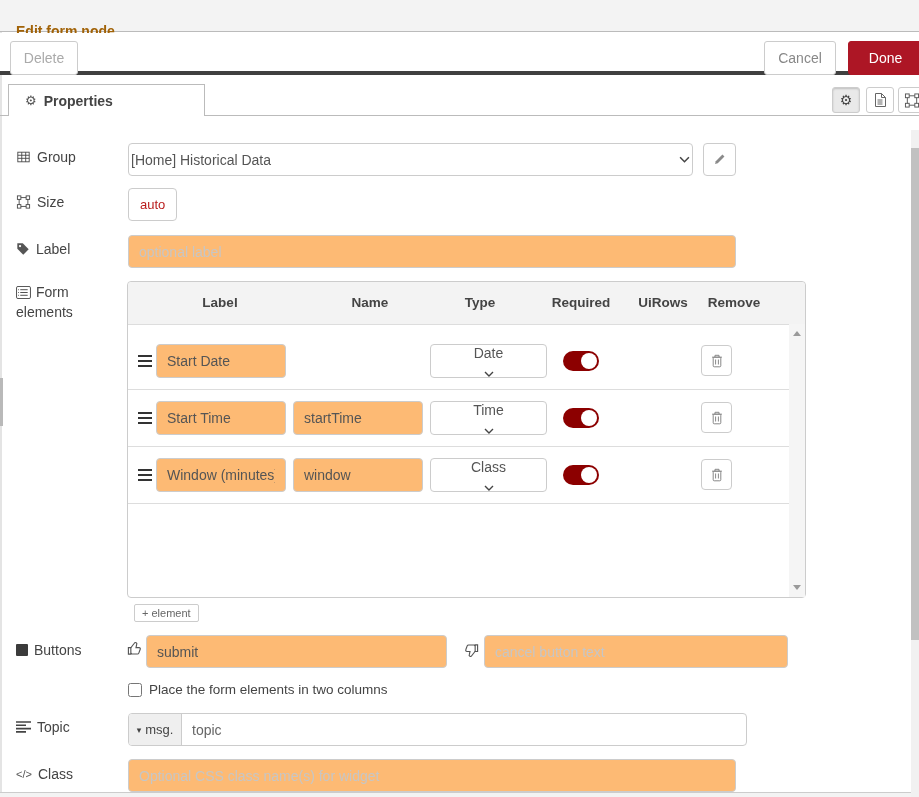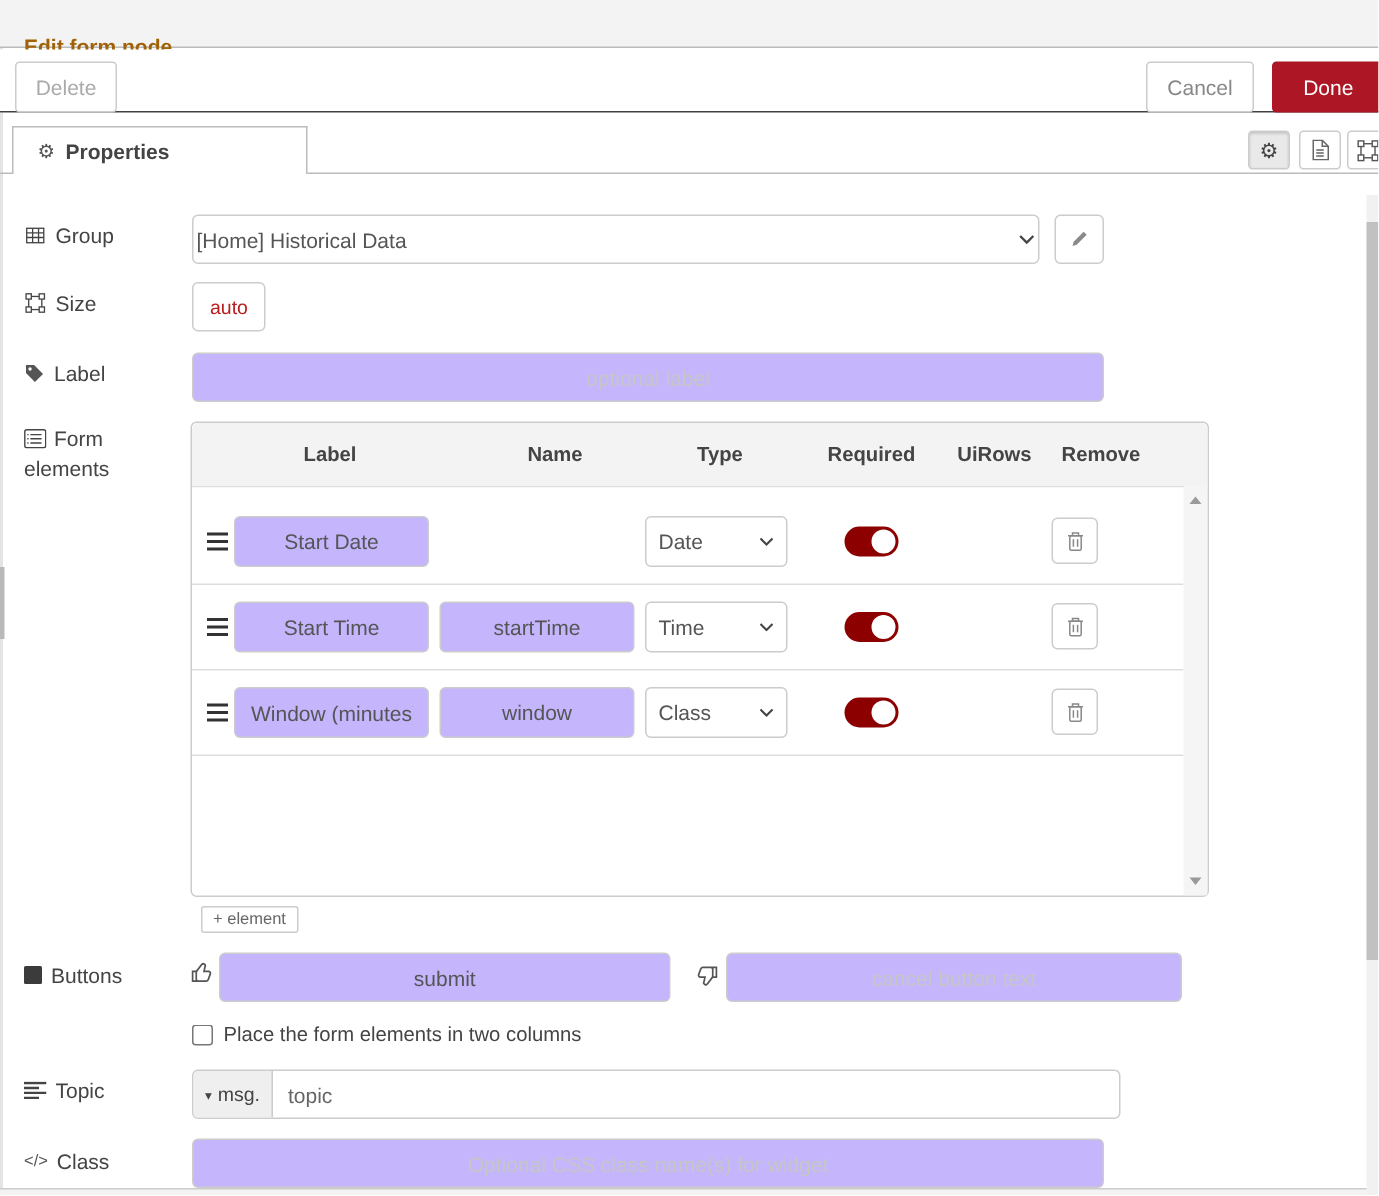--- a/index.html
+++ b/index.html
@@ -6,21 +6,21 @@
   .panel{position:relative;width:919px;height:797px;background:#fff;overflow:hidden;
          font-family:"Liberation Sans",sans-serif;font-size:14px;color:#444;}
   .edge-left{position:absolute;left:0;top:0;bottom:0;width:2px;background:#e4e4e4;}
   .edge-grip{position:absolute;left:0;top:378px;width:3px;height:48px;background:#b9b9b9;}
 
   
   .tray-header{position:absolute;left:0;top:0;right:0;height:32px;background:#f3f3f3;border-bottom:1px solid #bbb;box-sizing:border-box;}
   .tray-title{position:absolute;left:16px;top:16px;line-height:31px;font-weight:bold;color:#a16207;}
 
   
-  .tray-toolbar{position:absolute;left:0;top:33px;right:0;height:42px;background:#fff;border-bottom:1px solid #404040;box-sizing:border-box;}
+  .tray-toolbar{position:absolute;left:0;top:33px;right:0;height:42px;background:#fff;border-bottom:4px solid #404040;box-sizing:border-box;}
   .btn{position:absolute;top:8px;height:34px;box-sizing:border-box;border:1px solid #ccc;background:#fff;
        border-radius:3px;font-family:inherit;font-size:14px;cursor:pointer;text-align:center;}
   .btn-delete{left:10px;width:68px;color:#aaa;}
   .btn-cancel{right:83px;width:72px;color:#888;}
   .btn-done{right:-4px;width:75px;background:#AD1625;border-color:#AD1625;color:#fff;}
 
   
   .tab-line{position:absolute;left:0;top:115px;right:0;border-top:1px solid #bbb;}
   .tab-active{position:absolute;left:8px;top:84px;width:197px;height:32px;box-sizing:border-box;background:#fff;
               border:1px solid #bbb;border-bottom:none;z-index:2;display:flex;align-items:center;gap:7px;padding-left:16px;cursor:pointer;}
@@ -34,42 +34,42 @@
   .tbtn-grp{left:898px;}
 
   
   .flabel{position:absolute;left:16px;display:flex;align-items:center;gap:6px;color:#444;}
   .flabel svg,.flabel .txticon{flex:0 0 auto;}
   .flabel-wrap{position:absolute;left:16px;width:86px;color:#444;line-height:20px;}
   .flabel-wrap svg{vertical-align:-2px;margin-right:5px;}
 
   
   .inp{position:absolute;box-sizing:border-box;height:33px;border:1px solid #ccc;border-radius:4px;
-       padding:0 10px;font-family:inherit;font-size:14px;color:#555;background:#c4b5fd;text-align:center;}
+       padding:0 10px;font-family:inherit;font-size:14px;color:#555;background:#fdba74;}
   .inp::placeholder{color:#c6c6c6;}
   .fake-select{position:absolute;box-sizing:border-box;height:33px;border:1px solid #ccc;border-radius:4px;background:#fff;
        display:flex;align-items:center;justify-content:space-between;padding:0 2px;color:#555;cursor:pointer;}
   .sqbtn{position:absolute;box-sizing:border-box;border:1px solid #ccc;border-radius:4px;background:#fff;
        display:flex;align-items:center;justify-content:center;cursor:pointer;}
 
   
   .fe-table{position:absolute;left:127px;top:281px;width:679px;height:317px;box-sizing:border-box;
             border:1px solid #ccc;border-radius:4px;background:#fff;}
   .fe-header{position:relative;height:42px;background:#f3f3f3;border-bottom:1px solid #ddd;border-radius:4px 4px 0 0;}
   .fe-header span{position:absolute;top:13px;transform:translateX(-50%);font-weight:bold;font-size:13.5px;color:#444;white-space:nowrap;}
   .fe-body{position:absolute;left:0;right:0;top:42px;bottom:0;overflow:hidden;}
   .fe-scrollbar{position:absolute;right:0;top:0;bottom:0;width:16px;background:#f5f5f5;}
   .tri-up{position:absolute;top:7px;left:4px;width:0;height:0;border-left:4px solid transparent;border-right:4px solid transparent;border-bottom:5px solid #9a9a9a;}
   .tri-down{position:absolute;bottom:7px;left:4px;width:0;height:0;border-left:4px solid transparent;border-right:4px solid transparent;border-top:5px solid #9a9a9a;}
   .fe-row{position:absolute;left:0;width:661px;height:56px;border-bottom:1px solid #ddd;}
   .fe-row .drag{position:absolute;left:10px;top:22px;cursor:grab;}
   .fe-row .drag i{display:block;width:14px;height:2px;background:#333;margin-bottom:3px;}
   .fe-row .r-label{left:28px;top:11px;width:130px;height:34px;}
   .fe-row .r-name{left:165px;top:11px;width:130px;height:34px;}
-  .fe-row .r-type{left:302px;top:11px;width:95px;height:34px;padding:0 8px;}
+  .fe-row .r-type{left:302px;top:11px;width:117px;height:34px;padding:0 8px;flex-direction:column;}
   .toggle{position:absolute;left:435px;top:18px;width:36px;height:20px;border-radius:10px;background:#8C0000;cursor:pointer;}
   .toggle .knob{position:absolute;right:2px;top:2px;width:16px;height:16px;border-radius:50%;background:#fff;}
   .r-trash{left:573px;top:12px;width:31px;height:31px;}
 
   .add-el{position:absolute;left:134px;top:604px;height:18px;box-sizing:border-box;border:1px solid #ccc;border-radius:2px;
           background:#fff;color:#666;font-size:11px;font-family:inherit;padding:0 7px;cursor:pointer;}
 
   
   .thumb{position:absolute;color:#555;}
   .checkbox-row{position:absolute;left:128px;top:682px;display:flex;align-items:center;gap:7px;font-size:13.5px;color:#444;}

